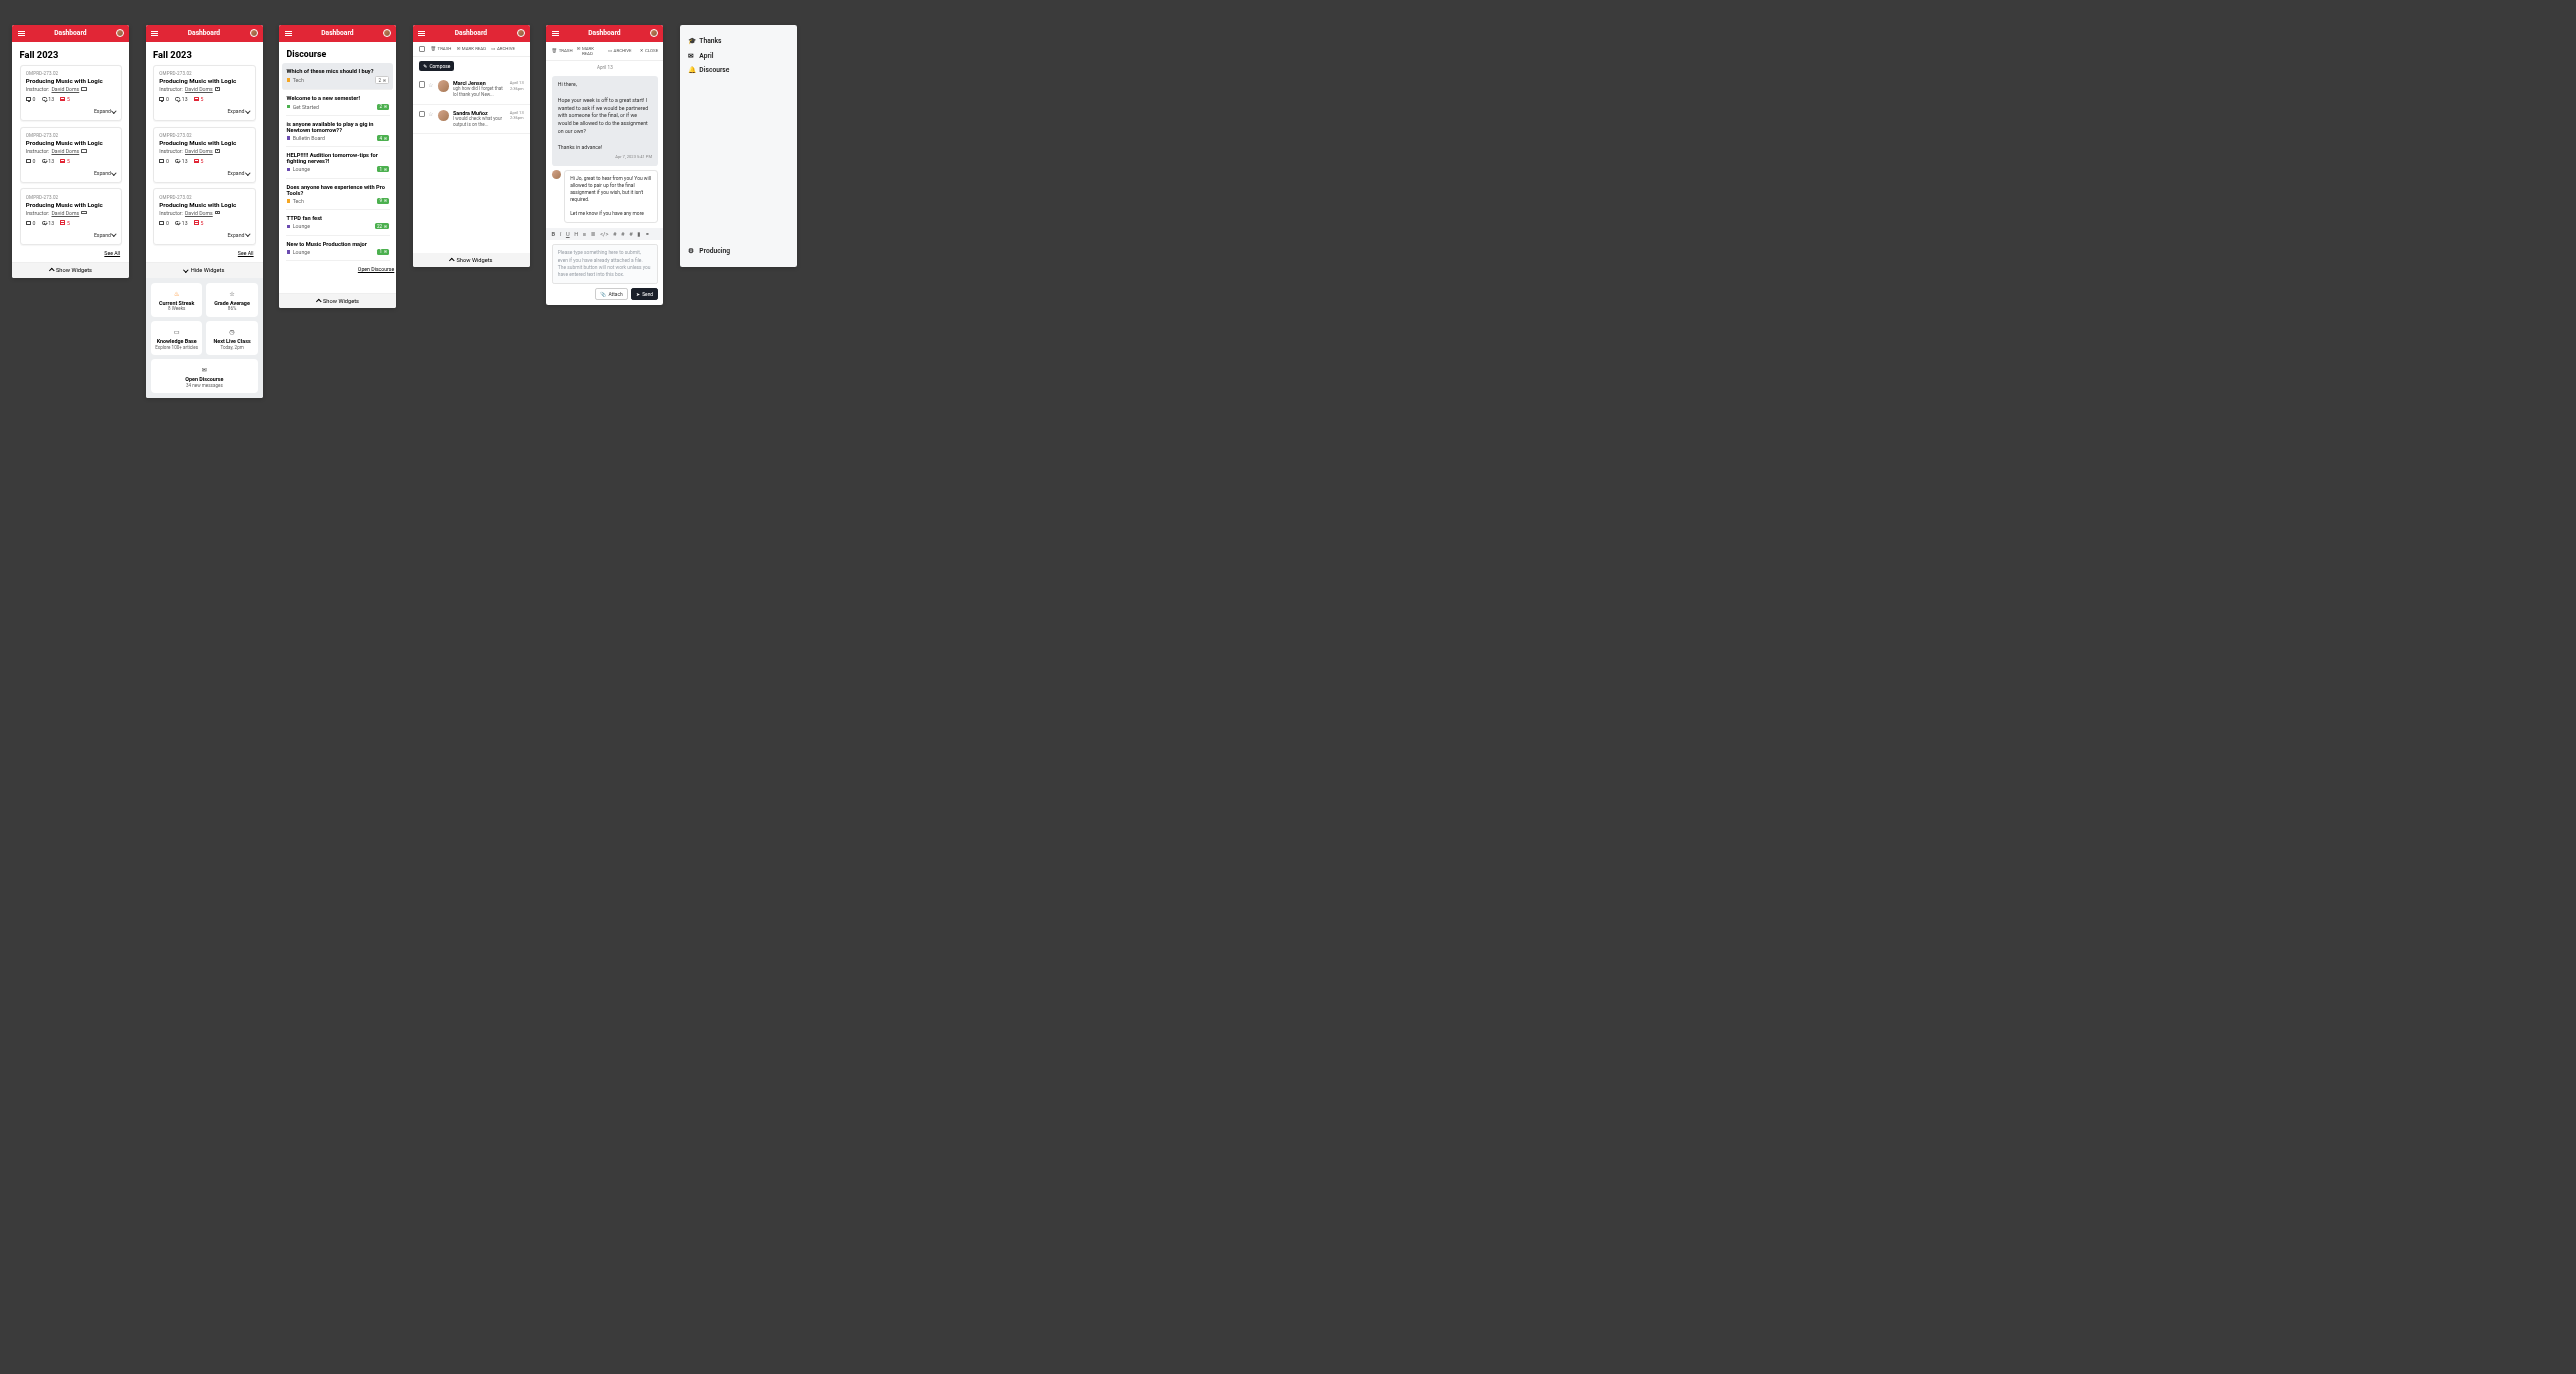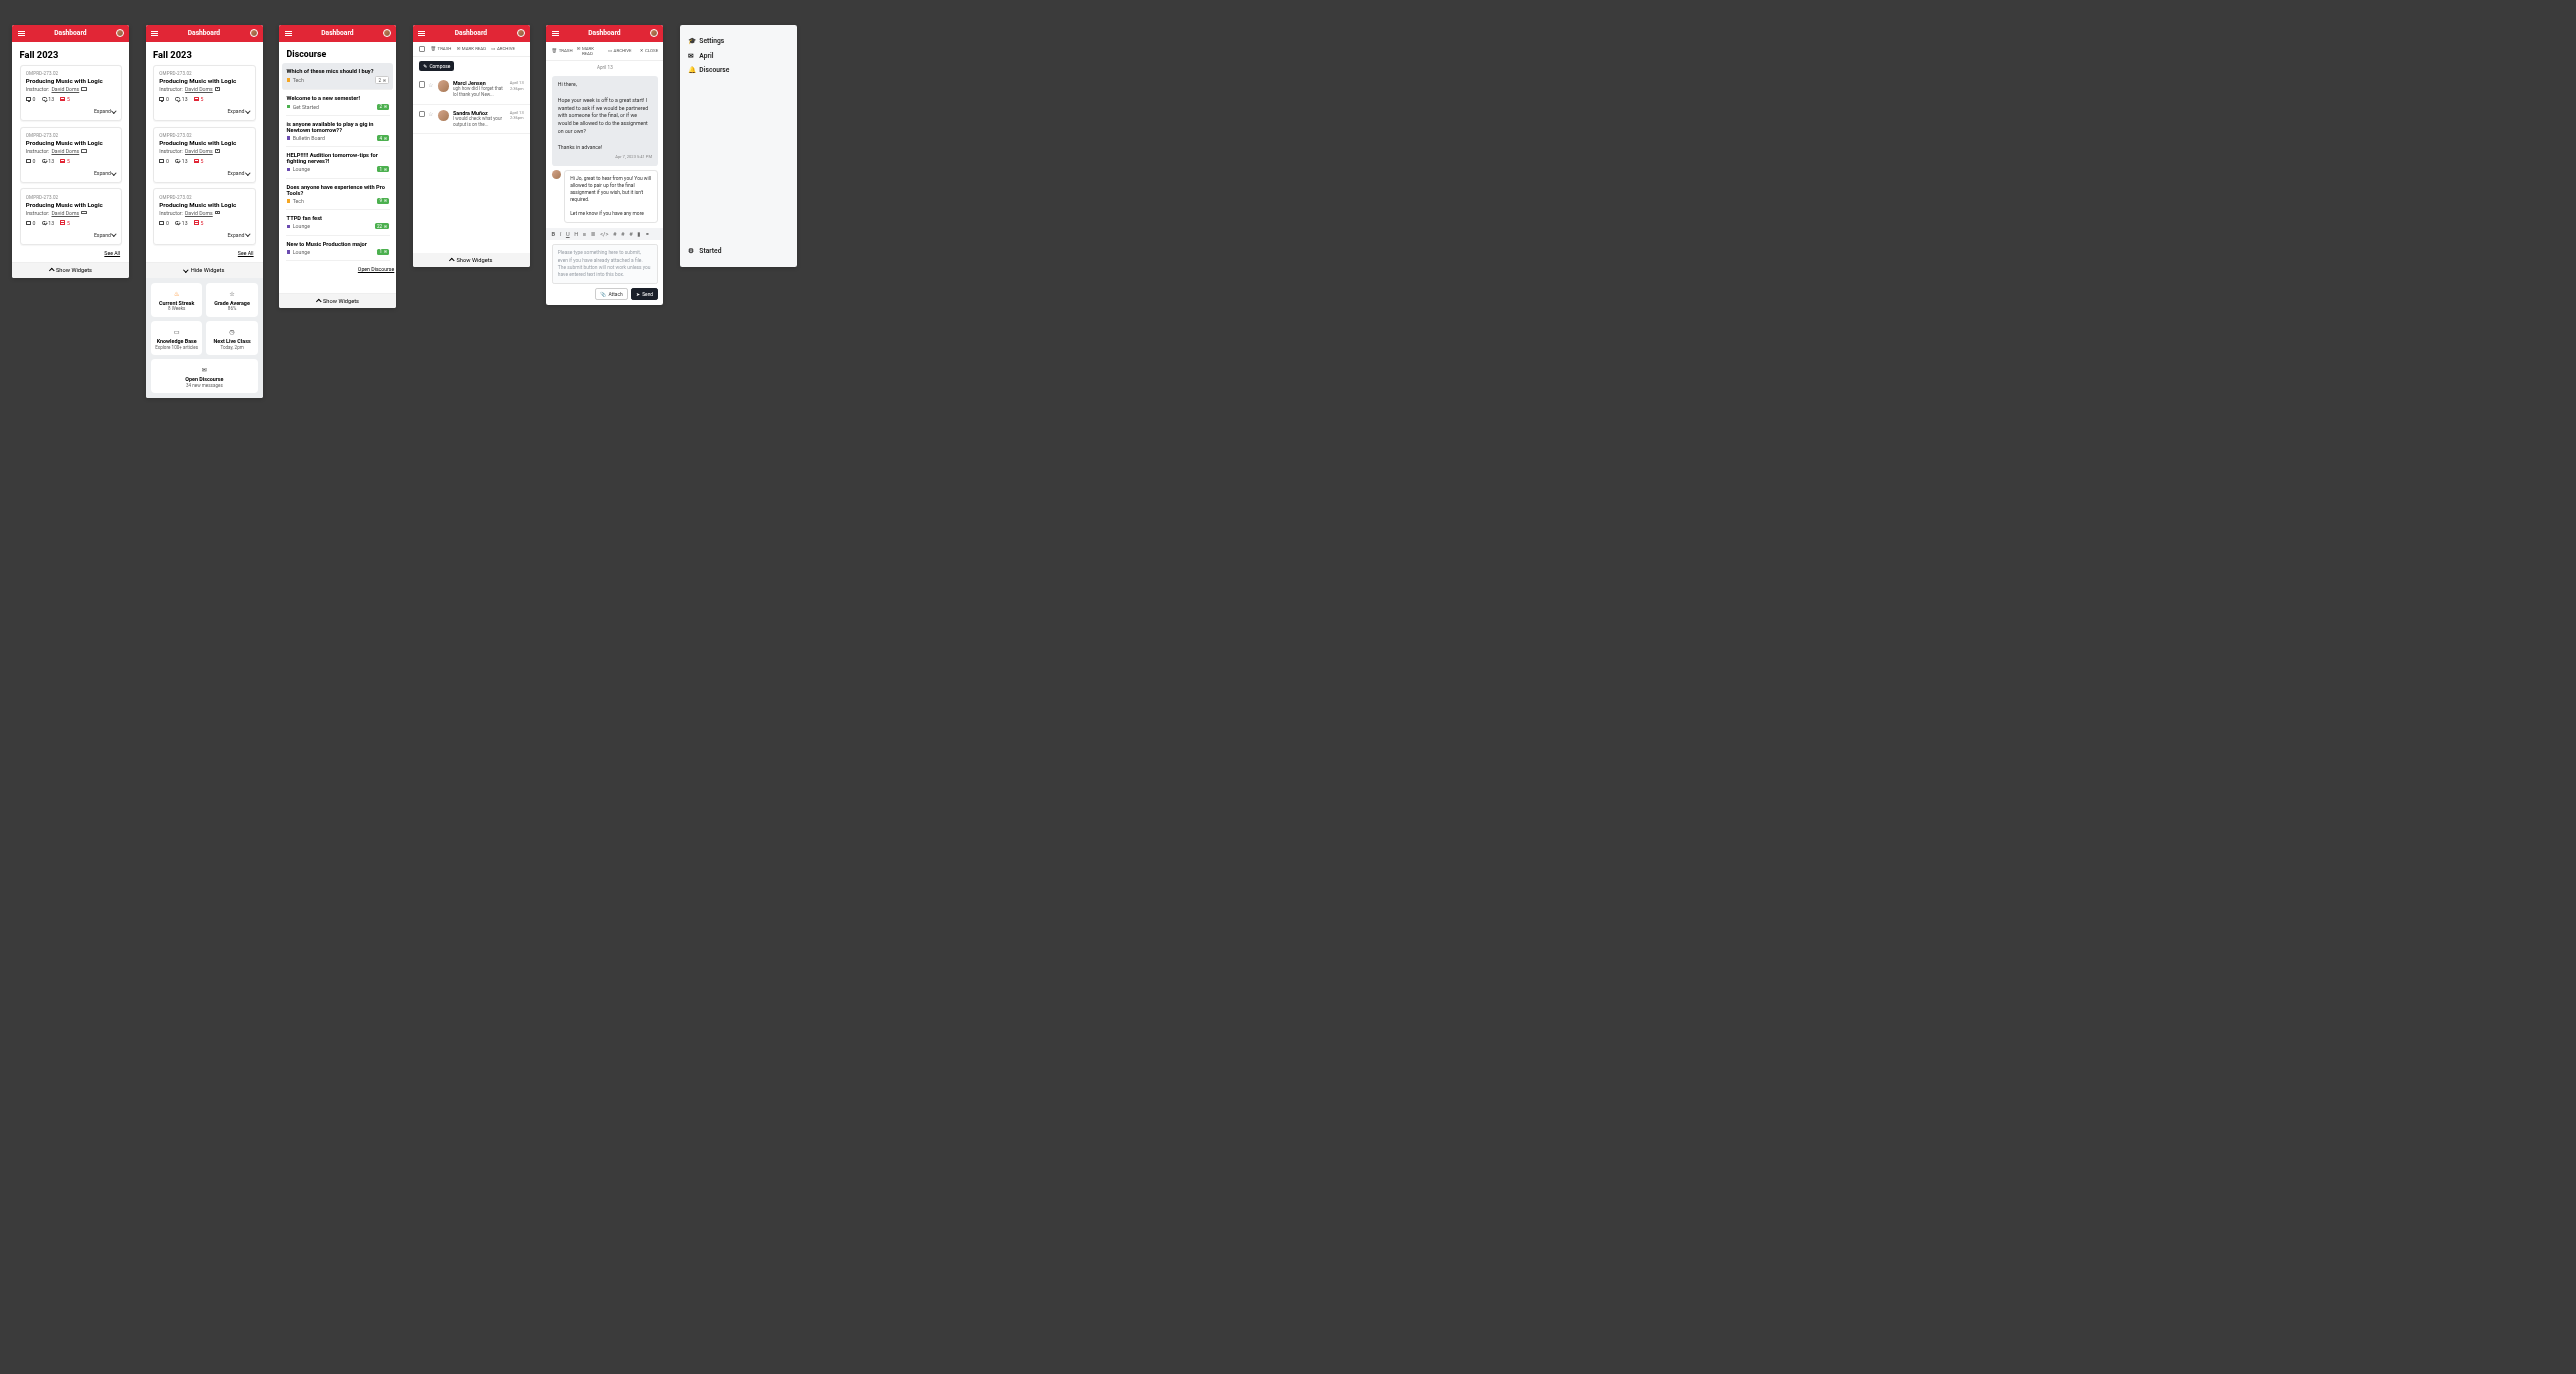--- a/index.html
+++ b/index.html
@@ -464,29 +464,29 @@
     <span class="btn dark">
         <span>➤</span>
         <span>Send</span>
       </span>
   </div>
 </div>
 
 <div class="menu-phone">
   <div class="menu-item">
       <span class="micon">🎓</span>
-      <span>Settings</span>
+      <span>Thanks</span>
     </div>
   <div class="menu-item">
       <span class="micon">✉</span>
       <span>April</span>
     </div>
   <div class="menu-item">
       <span class="micon">🔔</span>
       <span>Discourse</span>
     </div>
   <div class="menu-spacer"></div>
   <div class="menu-item">
       <span class="micon">⚙</span>
-      <span>Started</span>
+      <span>Producing</span>
     </div>
 </div>
 
 
 </body></html>

